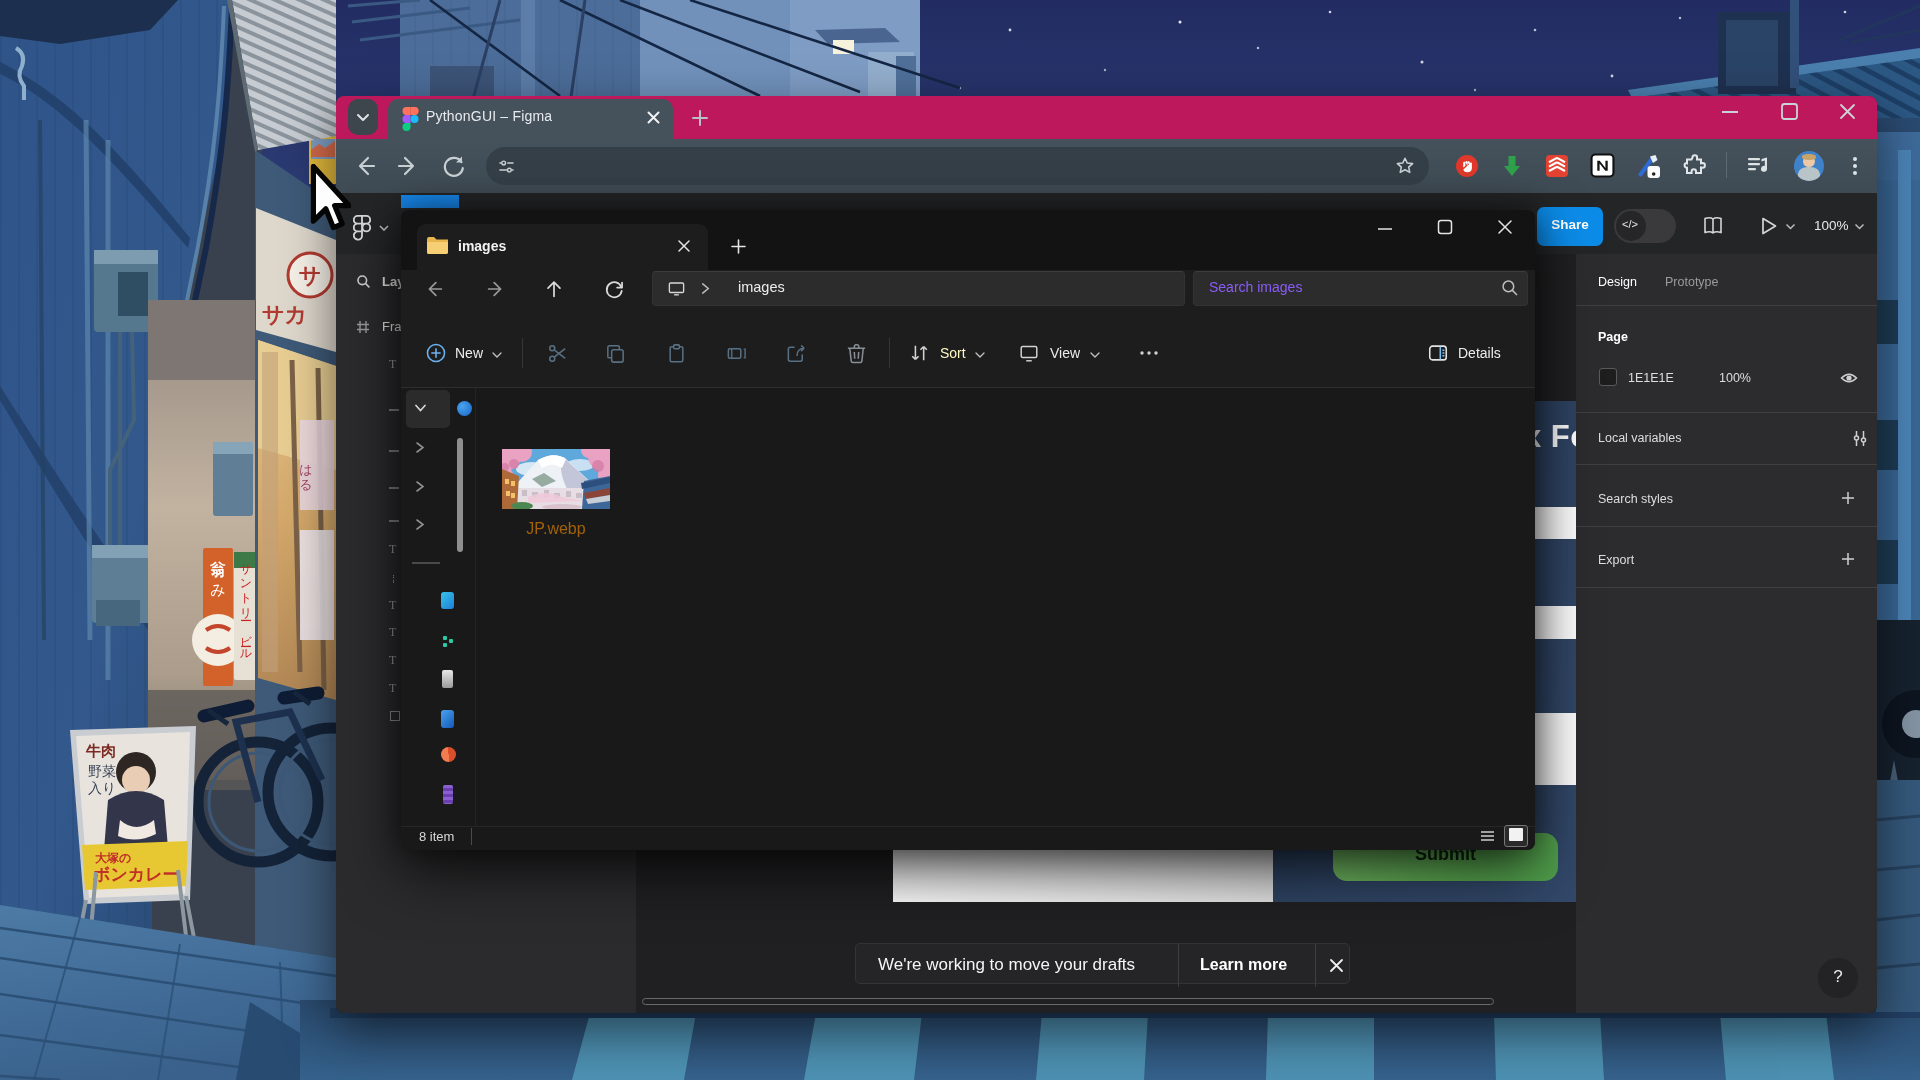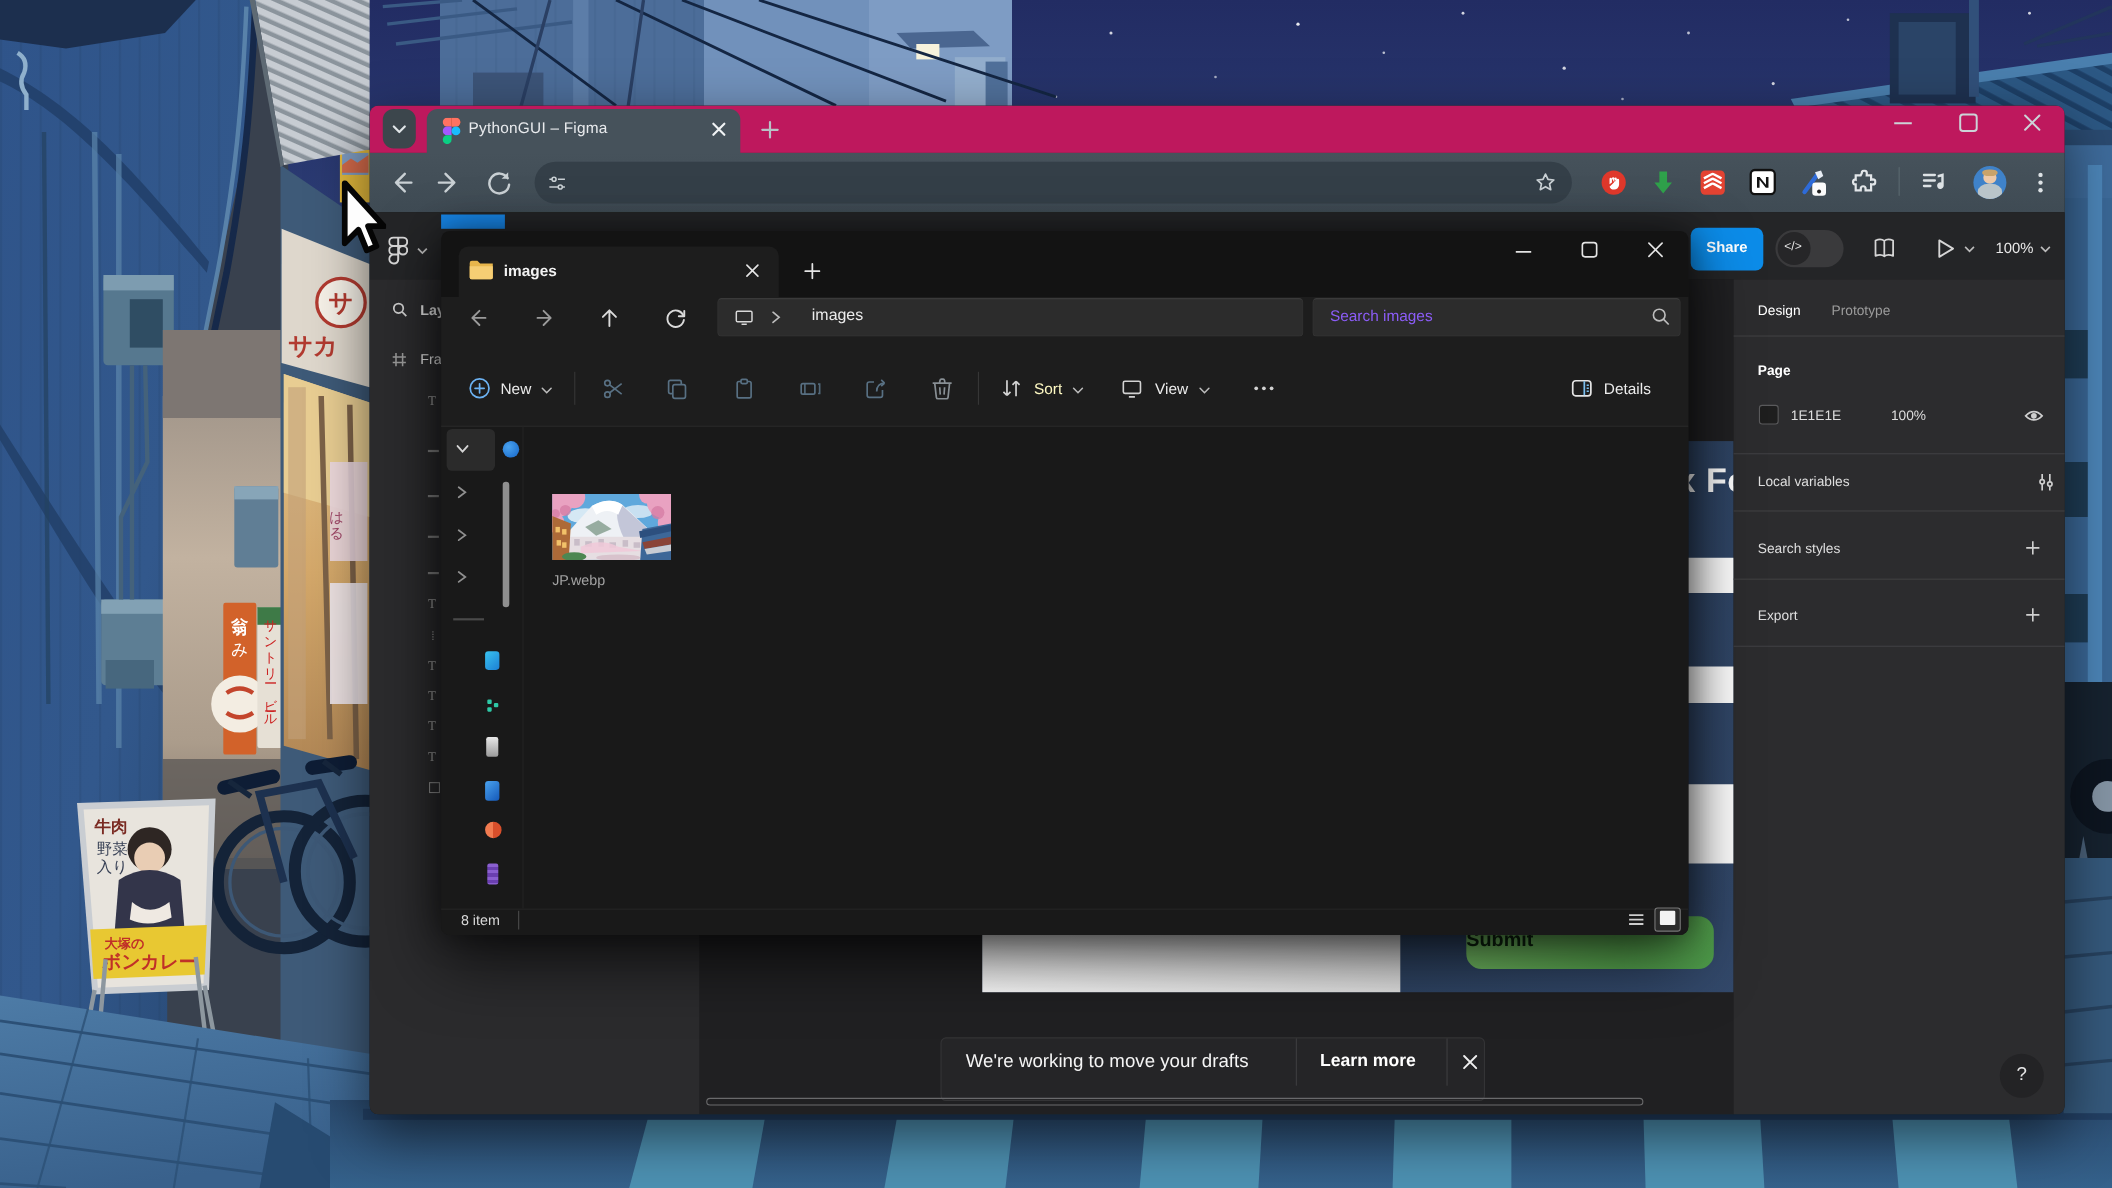--- a/index.html
+++ b/index.html
@@ -370,24 +370,24 @@
     <div class="abs lrR" style="left:54px;top:518px"></div>
 
     <div class="abs" style="left:300px;top:61px;width:940px;height:759px;background:#202022;overflow:hidden">
       <div class="abs" style="left:257px;top:147px;width:707px;height:501px;background:linear-gradient(120deg,#1f2e4a 0%,#2c415f 55%,#33496b 100%)"></div>
       <div class="abs" style="left:888px;top:165px;font-size:31px;font-weight:bold;color:#fff;letter-spacing:.5px;white-space:nowrap">x Fo</div>
       <div class="abs" style="left:820px;top:253px;width:170px;height:32px;background:#fdfdfd;border-radius:3px"></div>
       <div class="abs" style="left:820px;top:352px;width:170px;height:33px;background:#fdfdfd;border-radius:3px"></div>
       <div class="abs" style="left:820px;top:459px;width:170px;height:72px;background:#fdfdfd;border-radius:3px"></div>
       <div class="abs" style="left:257px;top:446px;width:380px;height:202px;background:linear-gradient(200deg,#9f9f9f 0%,#d9d9d9 45%,#ffffff 100%)"></div>
       <div class="abs" style="left:697px;top:579px;width:225px;height:48px;border-radius:14px;background:linear-gradient(135deg,#7cc46a 0%,#5cad52 60%,#4f9e4c 100%)">
-        <div style="margin-top:11px;font-size:18px;font-weight:bold;color:#0e2410">Submit</div>
+        <div style="text-align:center;margin-top:11px;font-size:18px;font-weight:bold;color:#0e2410">Submit</div>
       </div>
 
-      <div class="abs" style="left:219px;top:689px;width:495px;height:58px;background:#252527;border-radius:5px;border:1px solid #343436">
+      <div class="abs" style="left:219px;top:689px;width:495px;height:41px;background:#252527;border-radius:5px;border:1px solid #343436">
         <div class="abs" style="left:22px;top:11px;font-size:17px;color:#f5f5f5">We're working to move your drafts</div>
         <div class="abs" style="left:322px;top:0;width:1px;height:43px;background:#3e3e40"></div>
         <div class="abs" style="left:344px;top:12px;font-size:16px;font-weight:bold;color:#fff">Learn more</div>
         <div class="abs" style="left:459px;top:0;width:1px;height:43px;background:#3e3e40"></div>
         <svg class="abs" style="left:473px;top:14px" width="15" height="15" viewBox="0 0 15 15">
             <path d="M2 2 L13 13 M13 2 L2 13" stroke="#eee" stroke-width="1.8" stroke-linecap="round"></path>
           </svg>
       </div>
       <div class="abs" style="left:6px;top:744px;width:852px;height:7px;border-radius:4px;border:1.5px solid #6a6a6c"></div>
     </div>
@@ -629,21 +629,21 @@
         <rect x="4" y="42" width="4" height="5"></rect>
         <rect x="9" y="44" width="4" height="5"></rect>
       </g>
     <path d="M82 32 L108 27 L108 60 L80 60 Z" fill="#3d6798"></path>
     <path d="M79 34 L108 28 L108 34 L80 40 Z" fill="#2c4f7e"></path>
     <path d="M82 44 L108 39 L108 46 L84 50 Z" fill="#8a4438"></path>
     <path d="M84 50 L108 46 L108 52 L86 55 Z" fill="#c8ccd4"></path>
     <ellipse cx="20" cy="57" rx="11" ry="4" fill="#4c8752"></ellipse>
     <ellipse cx="60" cy="58" rx="20" ry="3" fill="#d8c2cc"></ellipse>
   </svg>
-  <div class="abs" style="left:101px;top:310px;width:108px;text-align:left;font-size:13px;color:#a3a3a3">JP.webp</div>
+  <div class="abs" style="left:101px;top:310px;width:108px;text-align:center;font-size:16px;color:#a16207">JP.webp</div>
 
   <div class="abs" style="left:0;top:616px;width:1134px;height:24px;background:#191919;border-top:1px solid #262626"></div>
   <div class="abs" style="left:18px;top:619px;font-size:13px;color:#d8d8d8">8 item</div>
   <div class="abs" style="left:70px;top:618px;width:1px;height:17px;background:#4a4a4a"></div>
   <svg class="abs" style="left:1078px;top:619px" width="17" height="16" viewBox="0 0 17 16">
       <path d="M2 3 L15 3 M2 7 L15 7 M2 11 L15 11" stroke="#cdcdcd" stroke-width="1.6"></path>
     </svg>
   <div class="abs" style="left:1103px;top:615px;width:24px;height:22px;border:1px solid #777;border-radius:3px;background:#2a2a2a"></div>
   <div class="abs" style="left:1108px;top:618px;width:14px;height:13px;background:#f2f2f2;border-radius:1px"></div>
 </div>

